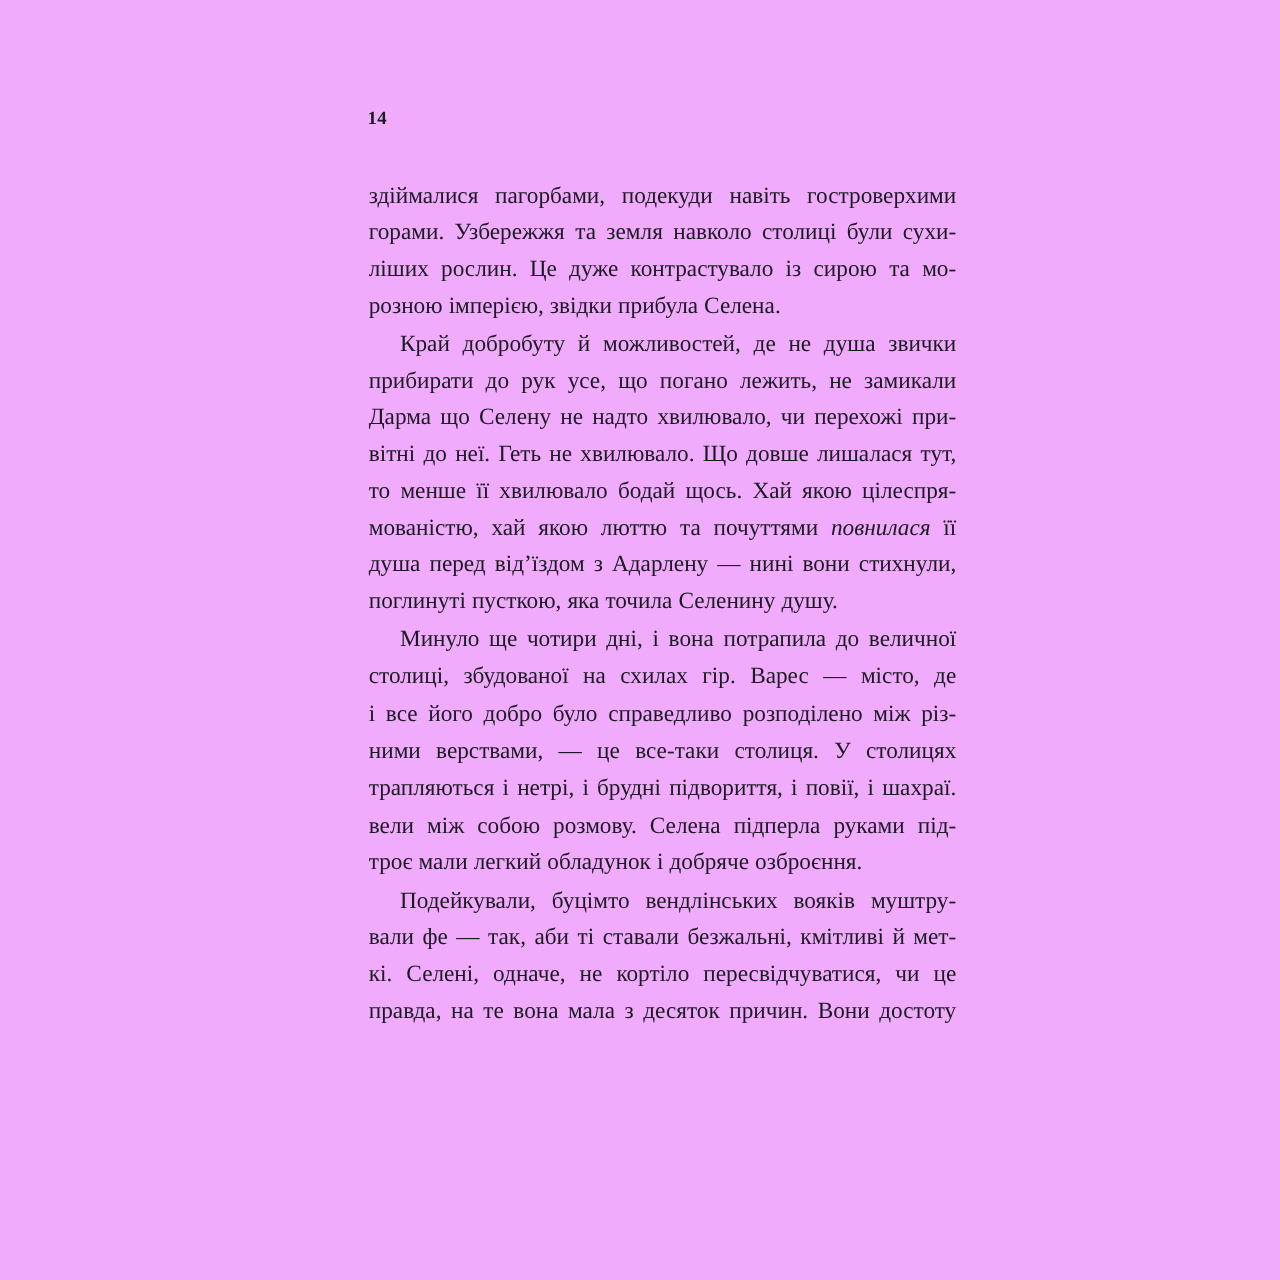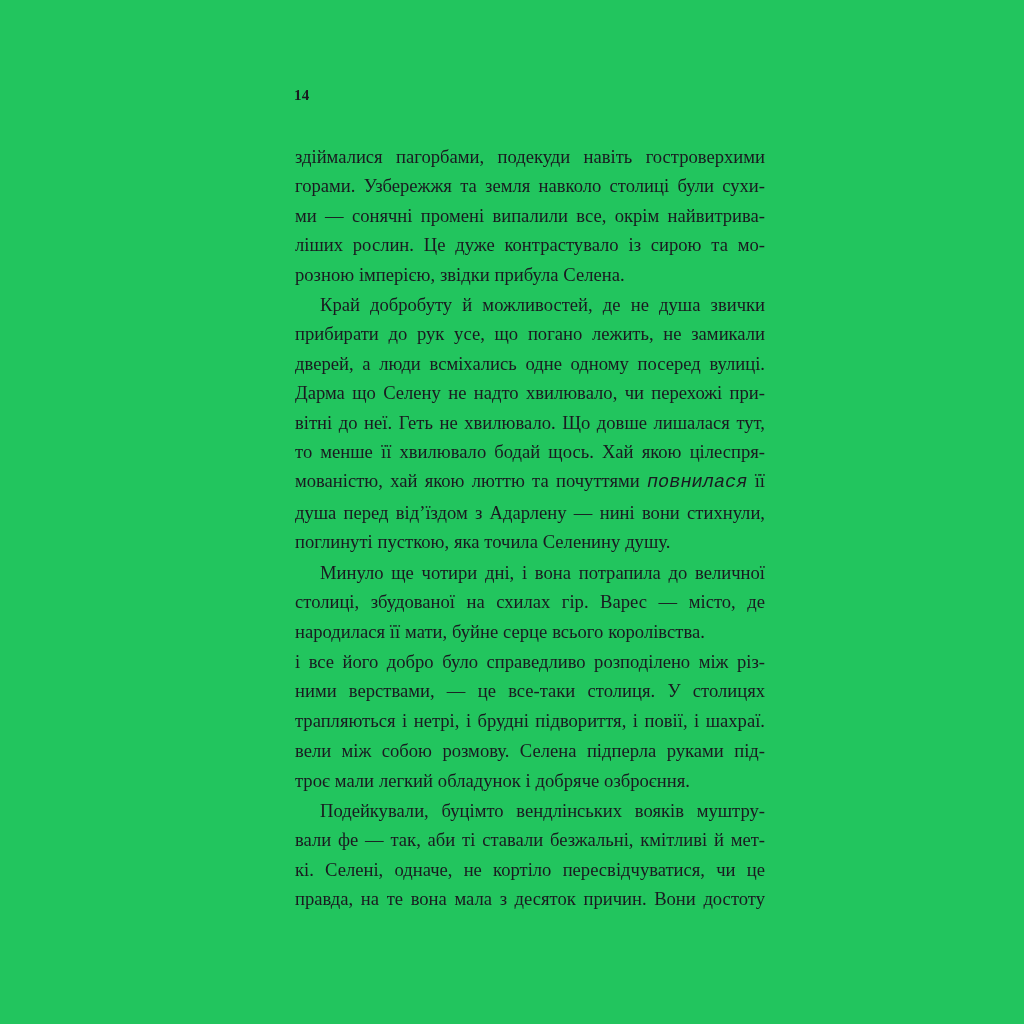--- a/index.html
+++ b/index.html
@@ -13,21 +13,21 @@
     background: #ffffff;
     font-family: "Liberation Serif", "DejaVu Serif", serif;
     color: #1a1a20;
     overflow: hidden;
   }
 
   .page {
     position: relative;
     width: 1024px;
     height: 1024px;
-    background: #22c55e;
+    background: #f0abfc;
   }
 
   
   .text-block {
     position: absolute;
     left: 294px;
     top: 88px;
     width: 472px;
   }
 
@@ -54,21 +54,20 @@
     text-align: justify;
     text-justify: inter-word;
     color: #1a1a20;
     hyphens: manual;
     -webkit-hyphens: manual;
     word-spacing: 0.2px;
   }
 
   em.it {
     font-style: italic;
-    font-family: Liberation Mono, monospace;
   }
 
   
   .line {
     display: block;
     text-align: justify;
     text-align-last: justify;
     white-space: pre-wrap;
   }
   .line.last {
@@ -85,41 +84,38 @@
 
   <div class="text-block">
 
     <div class="folio">14</div>
 
     <div class="body-copy">
 
       <p class="para">
         <span class="line">здіймалися пагорбами, подекуди навіть гостроверхими</span>
         <span class="line">горами. Узбережжя та земля навколо столиці були сухи-</span>
-        <span class="line">ми — сонячні промені випалили все, окрім найвитрива-</span>
         <span class="line">ліших рослин. Це дуже контрастувало із сирою та мо-</span>
         <span class="line last">розною імперією, звідки прибула Селена.</span>
       </p>
 
       <p class="para">
         <span class="line first-indent">Край добробуту й можливостей, де не душа звички</span>
         <span class="line">прибирати до рук усе, що погано лежить, не замикали</span>
-        <span class="line">дверей, а люди всміхались одне одному посеред вулиці.</span>
         <span class="line">Дарма що Селену не надто хвилювало, чи перехожі при-</span>
         <span class="line">вітні до неї. Геть не хвилювало. Що довше лишалася тут,</span>
         <span class="line">то менше її хвилювало бодай щось. Хай якою цілеспря-</span>
         <span class="line"><span>мованістю, хай якою люттю та почуттями </span><em class="it">повнилася</em><span> її</span></span>
         <span class="line">душа перед від’їздом з Адарлену — нині вони стихнули,</span>
         <span class="line last">поглинуті пусткою, яка точила Селенину душу.</span>
       </p>
 
       <p class="para">
         <span class="line first-indent">Минуло ще чотири дні, і вона потрапила до величної</span>
         <span class="line">столиці, збудованої на схилах гір. Варес — місто, де</span>
-        <span class="line last">народилася її мати, буйне серце всього королівства.</span>
       </p>
 
       <p class="para">
         <span class="line">і все його добро було справедливо розподілено між різ-</span>
         <span class="line">ними верствами, — це все-таки столиця. У столицях</span>
         <span class="line">трапляються і нетрі, і брудні підвориття, і повії, і шахраї.</span>
       </p>
 
       <p class="para">
         <span class="line">вели між собою розмову. Селена підперла руками під-</span>

